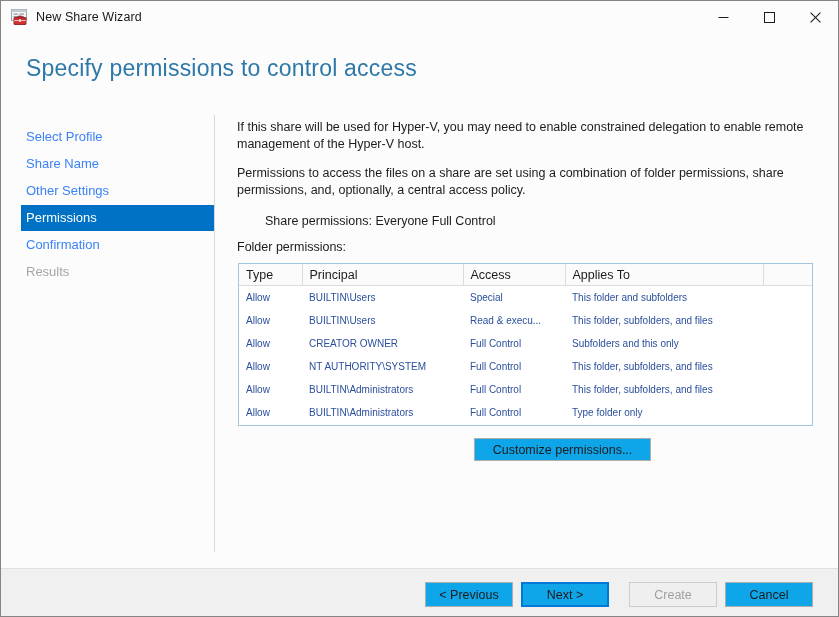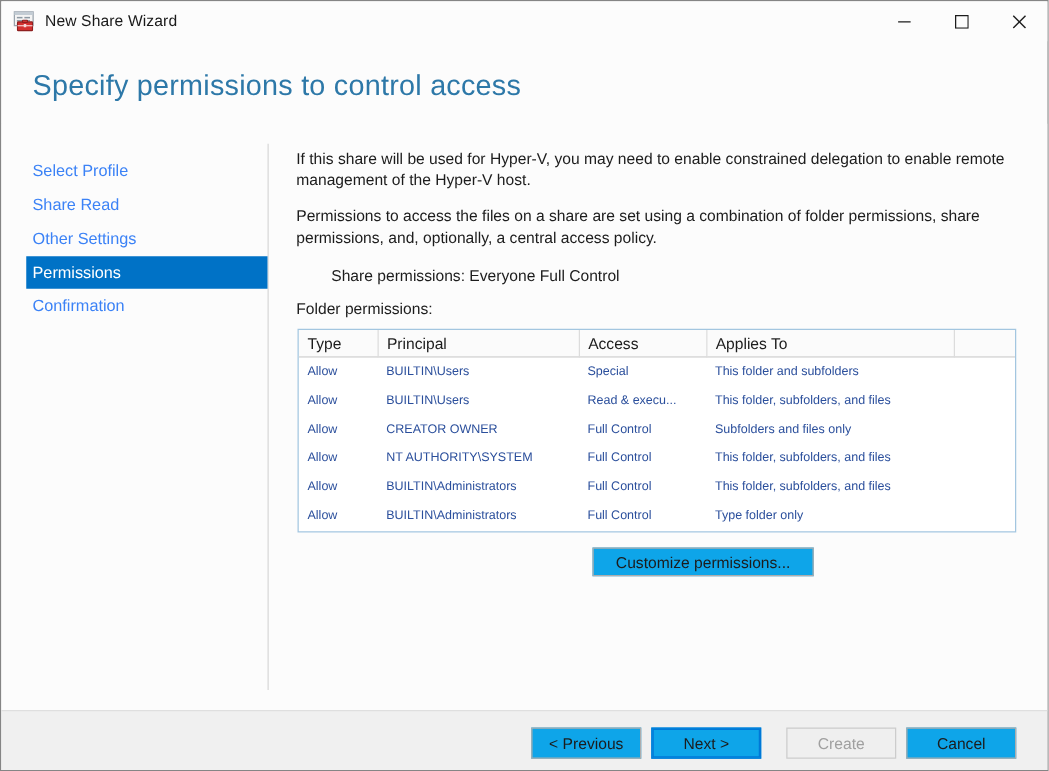--- a/index.html
+++ b/index.html
@@ -298,30 +298,33 @@
 
   <div id="body-area">
 
     <div id="divider"></div>
 
     <div id="sidebar">
       <div class="nav-item">
         <span>Select Profile</span>
       </div>
       <div class="nav-item">
-        <span>Share Read</span>
+        <span>Share Name</span>
       </div>
       <div class="nav-item">
         <span>Other Settings</span>
       </div>
       <div class="nav-item selected">
         <span>Permissions</span>
       </div>
       <div class="nav-item">
         <span>Confirmation</span>
+      </div>
+      <div class="nav-item disabled">
+        <span>Results</span>
       </div>
     </div>
 
     <div id="content">
 
       <div class="para" id="para1">If this share will be used for Hyper-V, you may need to enable constrained delegation to enable remote management of the Hyper-V host.</div>
 
       <div class="para" id="para2">Permissions to access the files on a share are set using a combination of folder permissions, share permissions, and, optionally, a central access policy.</div>
 
       <div id="share-perm">Share permissions: Everyone Full Control</div>
@@ -358,21 +361,21 @@
               <td>Allow</td>
               <td>BUILTIN\Users</td>
               <td>Read &amp; execu...</td>
               <td>This folder, subfolders, and files</td>
               <td></td>
             </tr>
             <tr>
               <td>Allow</td>
               <td>CREATOR OWNER</td>
               <td>Full Control</td>
-              <td>Subfolders and files only</td>
+              <td>Subfolders and this only</td>
               <td></td>
             </tr>
             <tr>
               <td>Allow</td>
               <td>NT AUTHORITY\SYSTEM</td>
               <td>Full Control</td>
               <td>This folder, subfolders, and files</td>
               <td></td>
             </tr>
             <tr>

